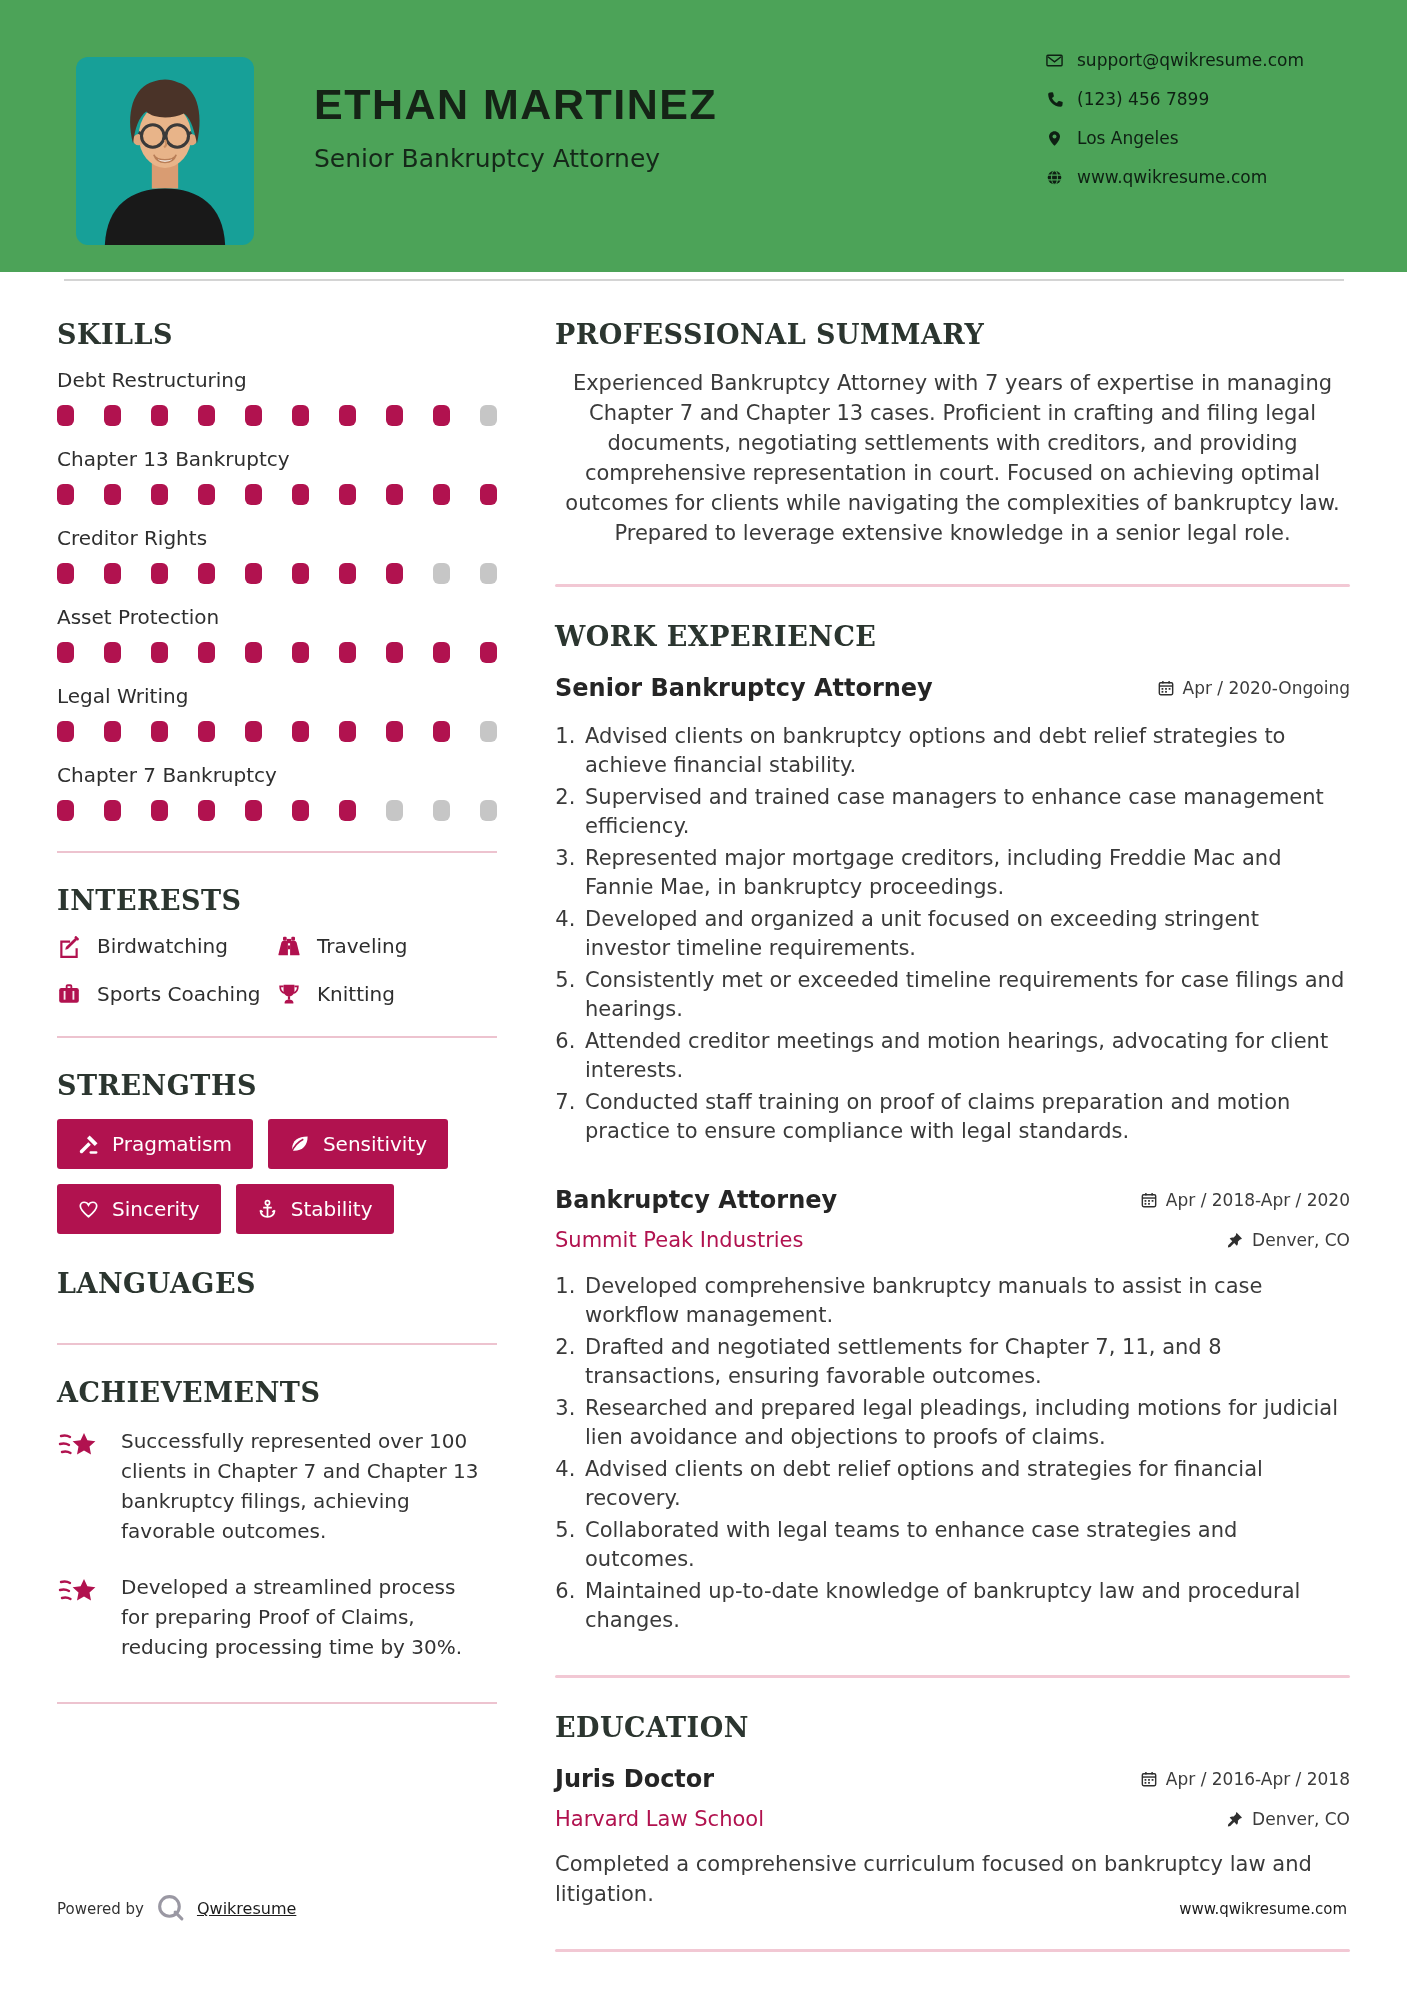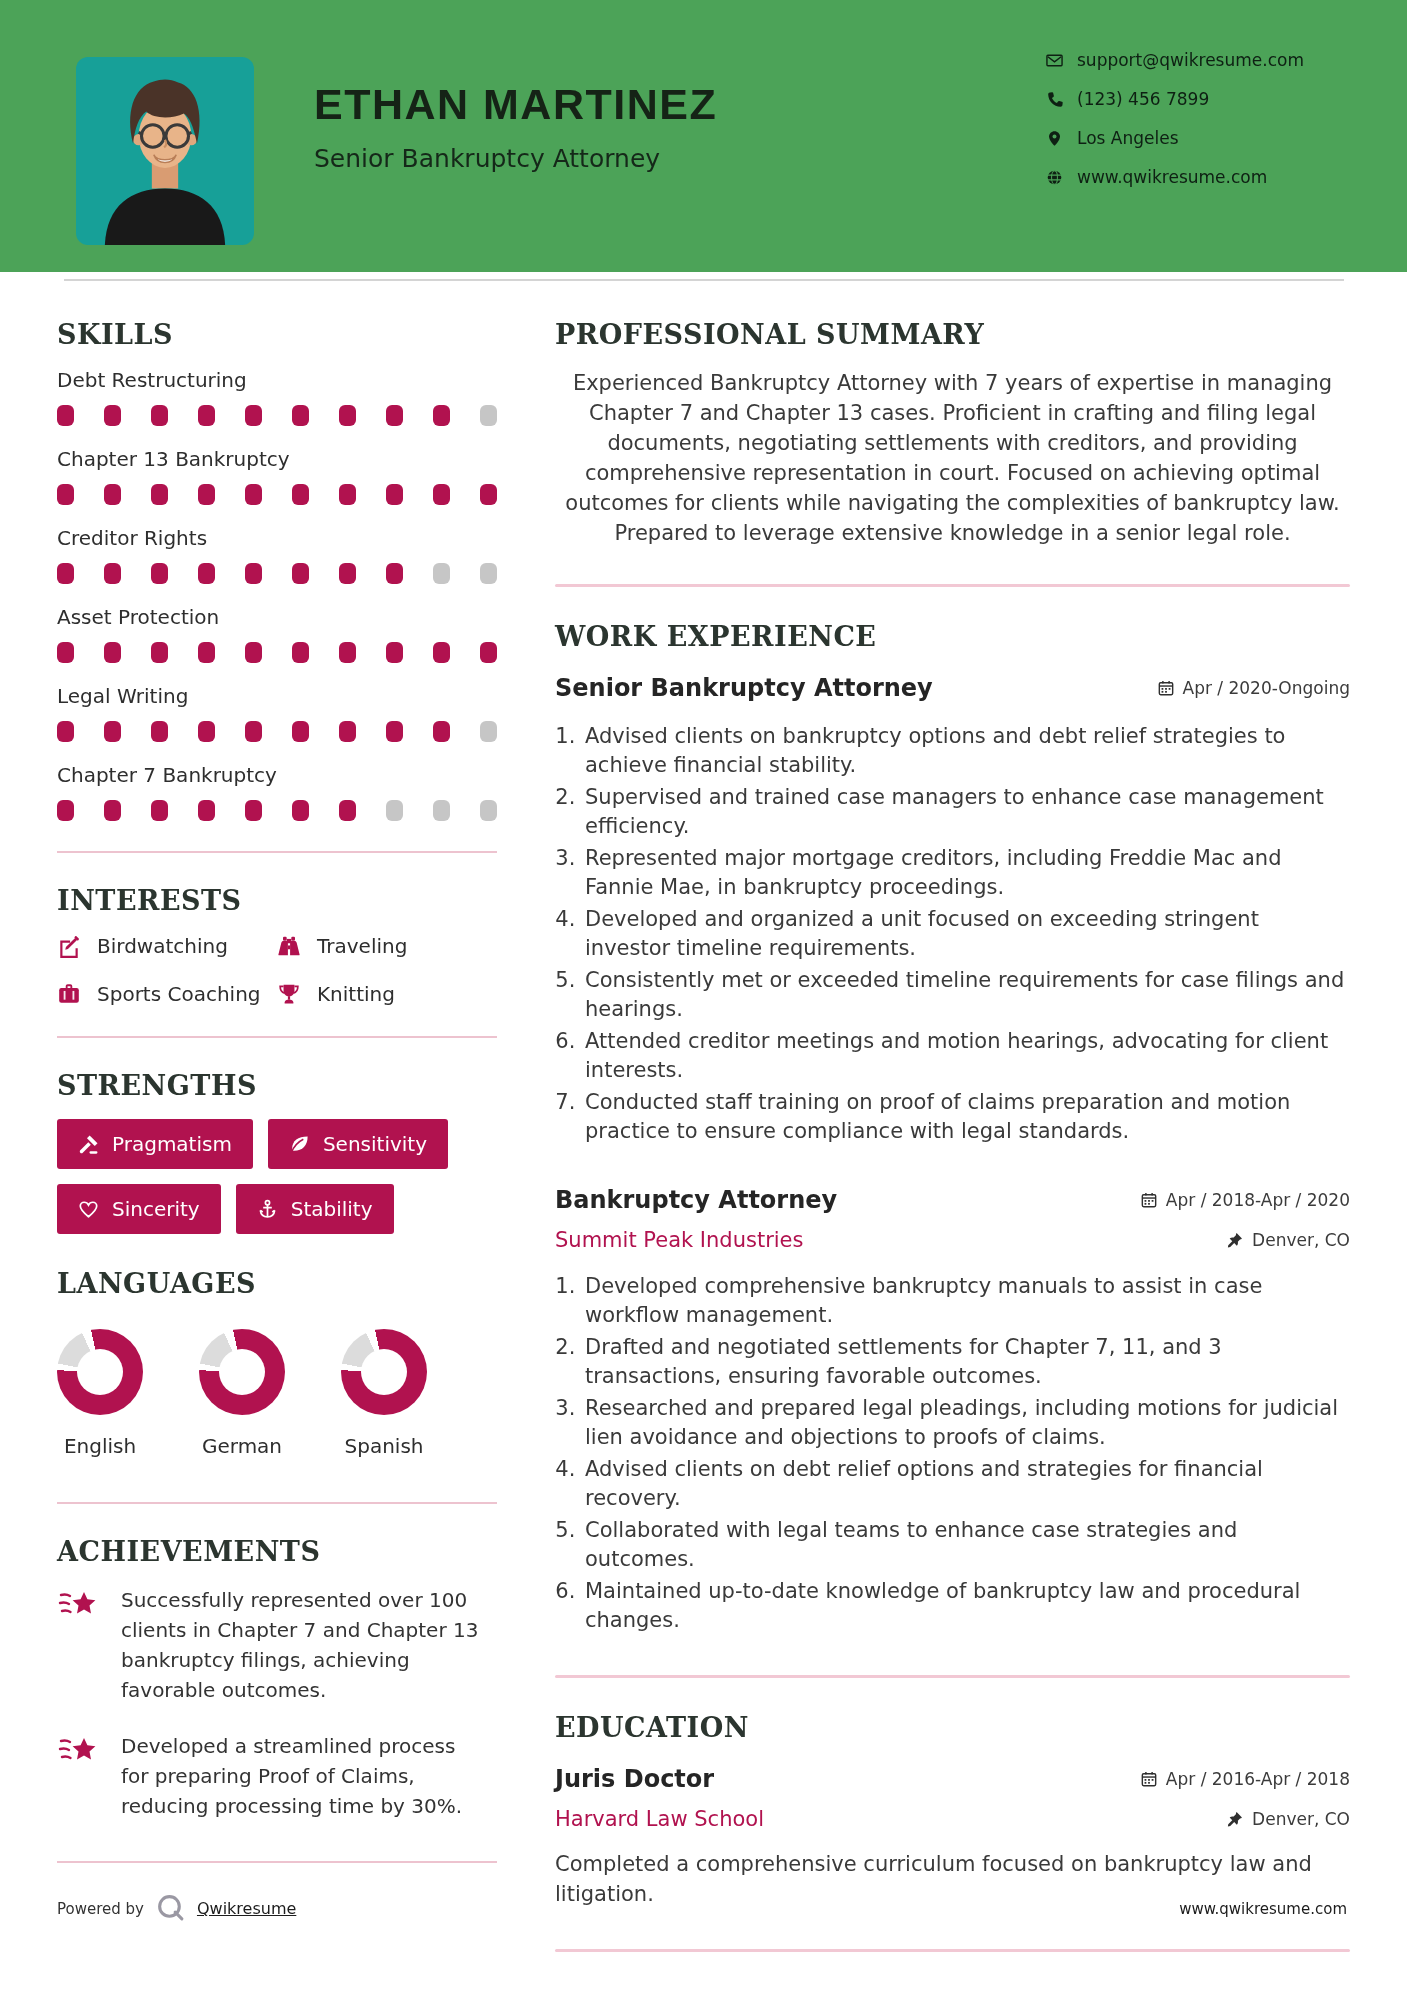--- a/index.html
+++ b/index.html
@@ -349,34 +349,20 @@
                 <path d="M3.5 12 C4 16.2 7 18.8 11 18.8 C15 18.8 18 16.2 18.5 12" stroke="currentColor" stroke-width="1.8" fill="none"></path>
                 <path d="M3.5 12 L6 13.6 M18.5 12 L16 13.6" stroke="currentColor" stroke-width="1.8" fill="none"></path>
               </svg>
             </span>
             <span>Stability</span>
           </div>
         </div>
 
       <div style="height:34px"></div>
       <h2 class="sec-t">LANGUAGES</h2>
-      <div class="langs">
-          <div class="lang">
-            <div class="donut" style="background: conic-gradient(from -12deg, rgb(177, 18, 79) 0deg, rgb(177, 18, 79) 79%, rgb(255, 255, 255) 79%, rgb(255, 255, 255) 81.5%, rgb(220, 220, 220) 81.5%, rgb(220, 220, 220) 96.5%, rgb(255, 255, 255) 96.5%, rgb(255, 255, 255) 100%);"></div>
-            <div class="lang-label">English</div>
-          </div>
-          <div class="lang">
-            <div class="donut" style="background: conic-gradient(from -12deg, rgb(177, 18, 79) 0deg, rgb(177, 18, 79) 79%, rgb(255, 255, 255) 79%, rgb(255, 255, 255) 81.5%, rgb(220, 220, 220) 81.5%, rgb(220, 220, 220) 96.5%, rgb(255, 255, 255) 96.5%, rgb(255, 255, 255) 100%);"></div>
-            <div class="lang-label">German</div>
-          </div>
-          <div class="lang">
-            <div class="donut" style="background: conic-gradient(from -12deg, rgb(177, 18, 79) 0deg, rgb(177, 18, 79) 79%, rgb(255, 255, 255) 79%, rgb(255, 255, 255) 81.5%, rgb(220, 220, 220) 81.5%, rgb(220, 220, 220) 96.5%, rgb(255, 255, 255) 96.5%, rgb(255, 255, 255) 100%);"></div>
-            <div class="lang-label">Spanish</div>
-          </div>
-        </div>
 
       <hr class="rule" style="margin-top:44px">
 
       <h2 class="sec-t">ACHIEVEMENTS</h2>
       <div>
           <div class="ach">
             <span class="ach-ic">
               <svg viewBox="0 0 44 34">
                 <path d="M27 4 L30.4 11.2 L38.4 12.2 L32.5 17.6 L34 25.5 L27 21.6 L20 25.5 L21.5 17.6 L15.6 12.2 L23.6 11.2 Z" fill="currentColor"></path>
                 <path d="M4 7 C8 6 10.5 6.5 13 8 M3 15 C7 14 9.5 14.5 12 16 M5 23 C8.5 22 11 22.5 13.5 24" stroke="currentColor" stroke-width="2.4" fill="none" stroke-linecap="round"></path>
@@ -464,21 +450,21 @@
                 <span class="m-ic">
                   <svg viewBox="0 0 18 18">
                     <path d="M10.8 1.2 L16.8 7.2 L15.6 8.4 L14.9 8.2 L12.2 10.9 C12.6 12.5 12.2 14.2 11 15.4 L8.1 12.5 L3.6 17 L1 17.4 L1.4 14.8 L5.9 10.3 L3 7.4 C4.2 6.2 5.9 5.8 7.5 6.2 L10.2 3.5 L10 2.4 Z" fill="currentColor"></path>
                   </svg>
                 </span>
                 <span>Denver, CO</span>
               </span>
             </div>
             <ol class="bullets">
               <li>Developed comprehensive bankruptcy manuals to assist in case workflow management.</li>
-              <li>Drafted and negotiated settlements for Chapter 7, 11, and 3 transactions, ensuring favorable outcomes.</li>
+              <li>Drafted and negotiated settlements for Chapter 7, 11, and 8 transactions, ensuring favorable outcomes.</li>
               <li>Researched and prepared legal pleadings, including motions for judicial lien avoidance and objections to proofs of claims.</li>
               <li>Advised clients on debt relief options and strategies for financial recovery.</li>
               <li>Collaborated with legal teams to enhance case strategies and outcomes.</li>
               <li>Maintained up-to-date knowledge of bankruptcy law and procedural changes.</li>
             </ol>
           </div>
         </div>
 
       <hr class="rule-r" style="margin-top:28px">
 

